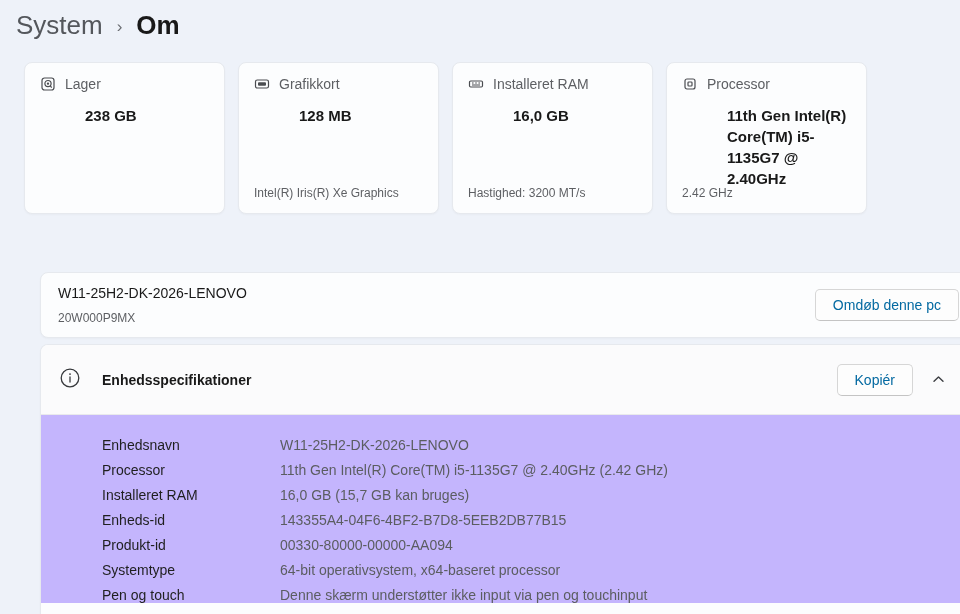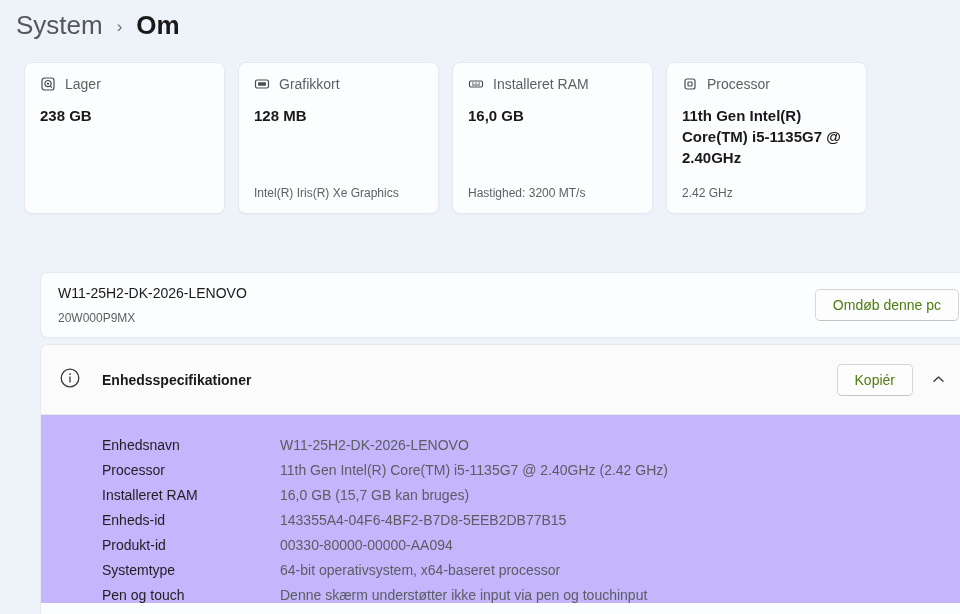--- a/index.html
+++ b/index.html
@@ -29,21 +29,21 @@
     width: 201px; height: 152px;
     background: #fcfdfe;
     border: 1px solid #e6e9ee;
     border-radius: 8px;
     padding: 13px 15px;
     box-shadow: 0 1px 2px rgba(0,0,0,0.03);
   }
   .card-head { display: flex; align-items: center; gap: 9px; }
   .card-head svg { flex: 0 0 auto; display: block; }
   .card-label { font-size: 14px; color: #5d5f63; }
-  .card-value { margin-top: 13px; font-size: 15px; font-weight: 700; color: #191919; line-height: 1.4; }
+  .card-value { margin-top: 13px; font-size: 15px; font-weight: 700; color: #191919; line-height: 1.4; margin-left: 45px; }
   .card-footnote { position: absolute; left: 15px; bottom: 13px; right: 12px; font-size: 12px; color: #5d5f63; white-space: nowrap; }
 
   
   .panel {
     position: absolute; left: 40px; width: 934px;
     background: #fcfdfe;
     border: 1px solid #e6e9ee;
     border-radius: 8px;
     box-shadow: 0 1px 2px rgba(0,0,0,0.03);
   }
@@ -56,21 +56,21 @@
   .device-name { font-size: 14px; color: #191919; }
   .device-model { font-size: 12px; color: #5d5f63; margin-top: 10px; }
 
   .btn {
     background: #fdfdfd;
     border: 1px solid #d6d6d6;
     border-bottom-color: #c4c4c4;
     border-radius: 5px;
     font-family: "Liberation Sans", sans-serif;
     font-size: 14px;
-    color: #4d7c0f;
+    color: #0369a1;
     height: 32px;
     padding: 0 17px;
     cursor: pointer;
   }
 
   
   .expander { top: 344px; height: 271px; border-radius: 8px 8px 0 0; overflow: hidden; border-bottom: none; }
   .expander-header {
     height: 70px;
     background: #fbfbfc;

